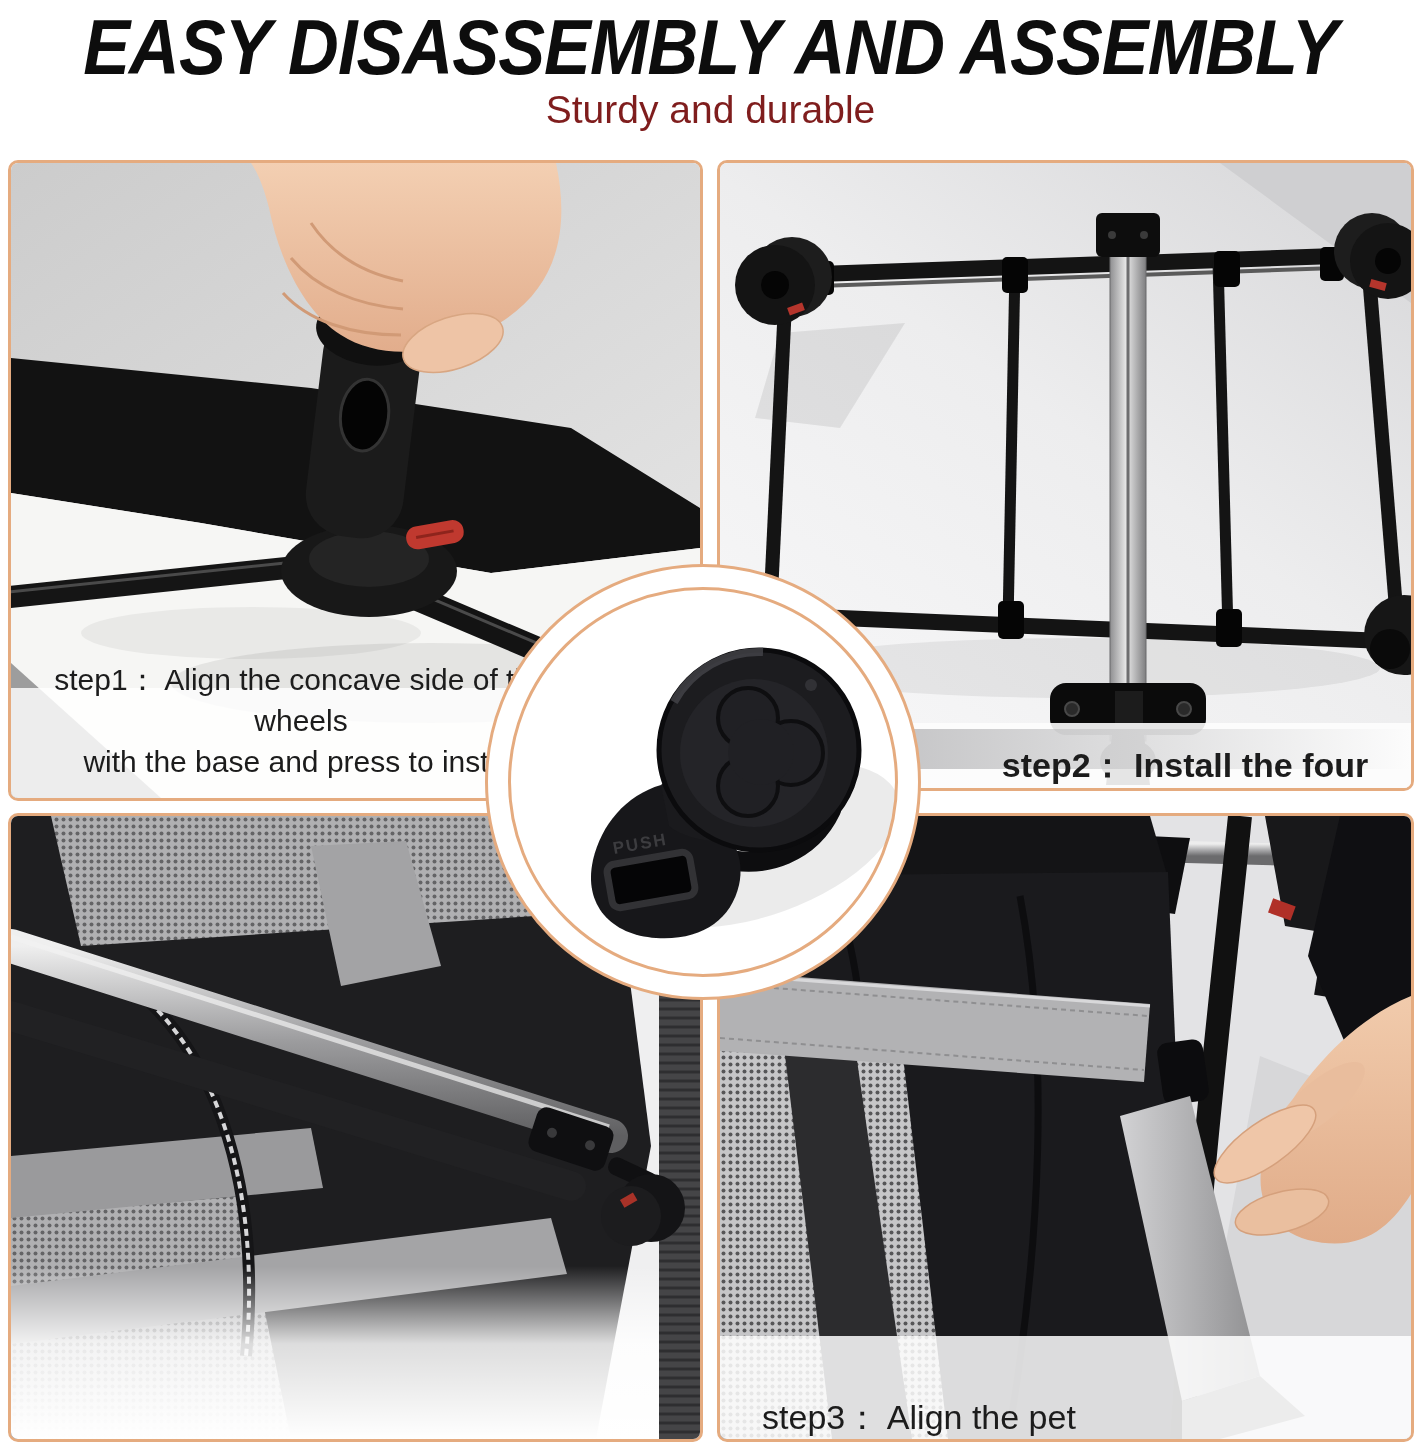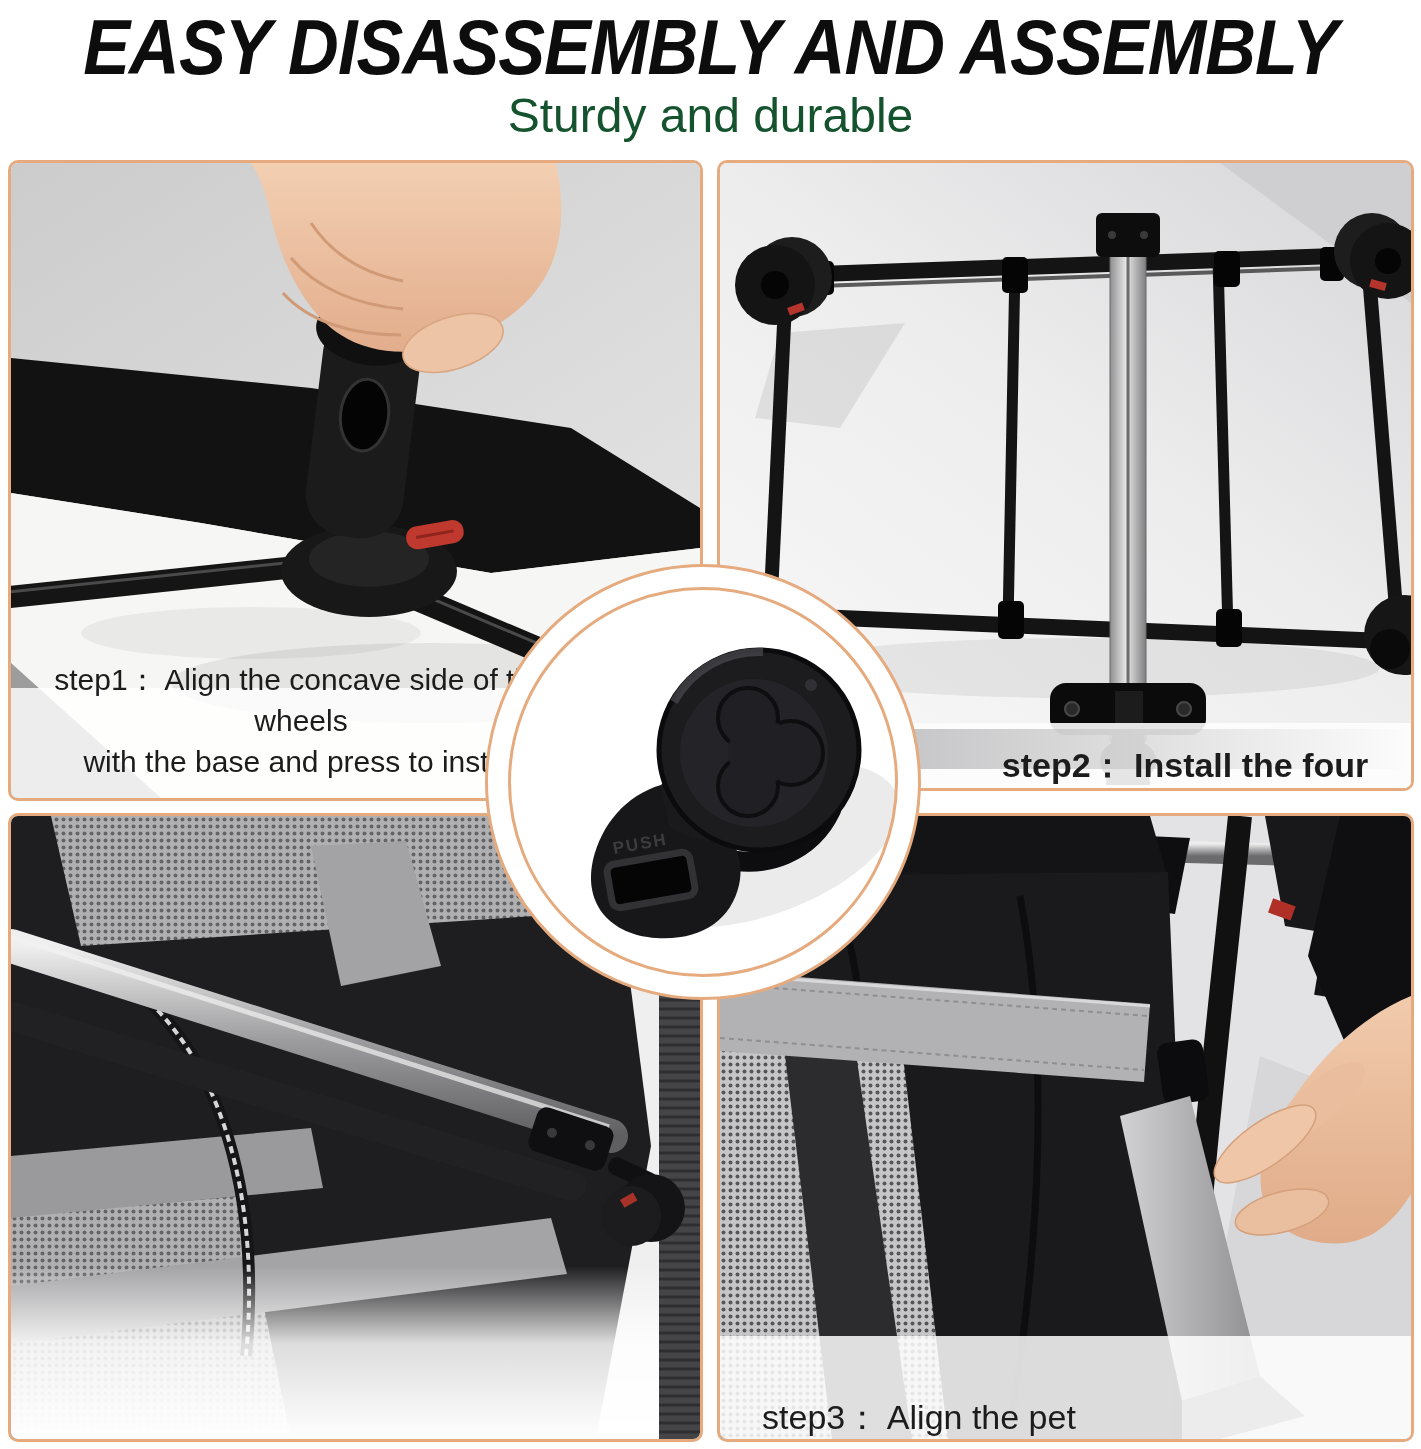--- a/index.html
+++ b/index.html
@@ -2,21 +2,21 @@
 <html><head>
 <meta charset="utf-8">
 <style>
   html,body{margin:0;padding:0;background:#fff;}
   body{width:1421px;height:1449px;position:relative;overflow:hidden;
        font-family:"Liberation Sans",sans-serif;color:#111;}
   .title{position:absolute;top:2px;left:0;width:100%;text-align:center;
          font-size:78px;font-weight:bold;font-style:italic;letter-spacing:-1px;
          transform:scaleX(.9);transform-origin:center;white-space:nowrap;color:#0d0d0d;}
   .subtitle{position:absolute;top:88px;left:0;width:100%;text-align:center;
-            font-size:48px;color:#14532d;}
+            font-size:39px;color:#7f1d1d;}
   .panel{position:absolute;border:3px solid #e5ab7f;border-radius:10px;
          background:#fff;box-sizing:border-box;overflow:hidden;}
   #panel1{left:8px;top:160px;width:695px;height:641px;}
   #panel2{left:717px;top:160px;width:697px;height:631px;}
   #panel3{left:8px;top:813px;width:695px;height:629px;}
   #panel4{left:717px;top:813px;width:697px;height:629px;}
   .panel svg{position:absolute;left:0;top:0;width:100%;height:100%;}
   .caption{position:absolute;color:#1c1c1c;z-index:3;}
   #cap1{left:10px;bottom:16px;width:560px;text-align:center;font-size:30px;line-height:41px;}
   #cap2{left:250px;top:580px;width:430px;text-align:center;font-size:34px;font-weight:bold;}

